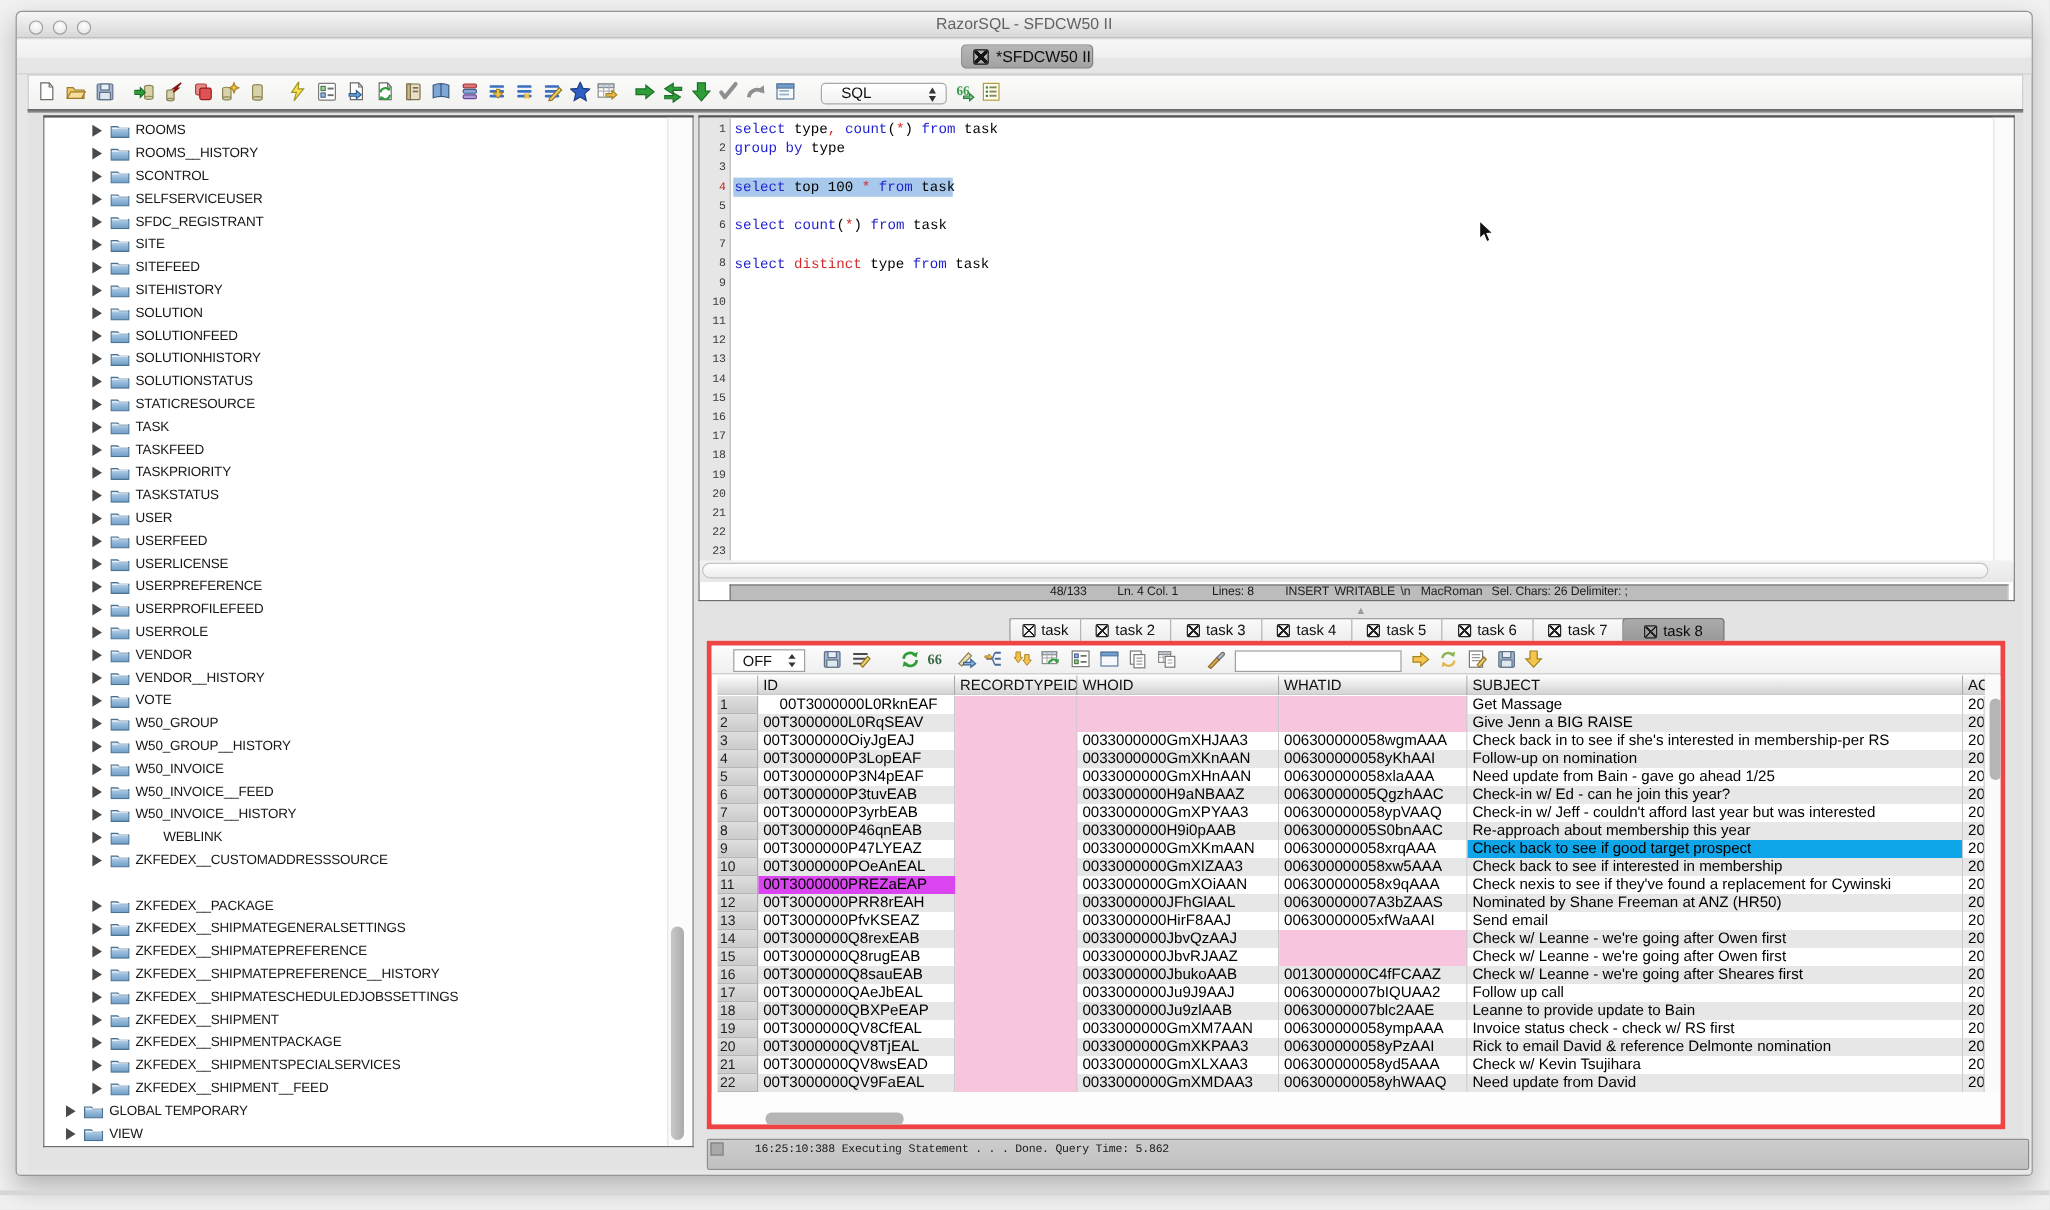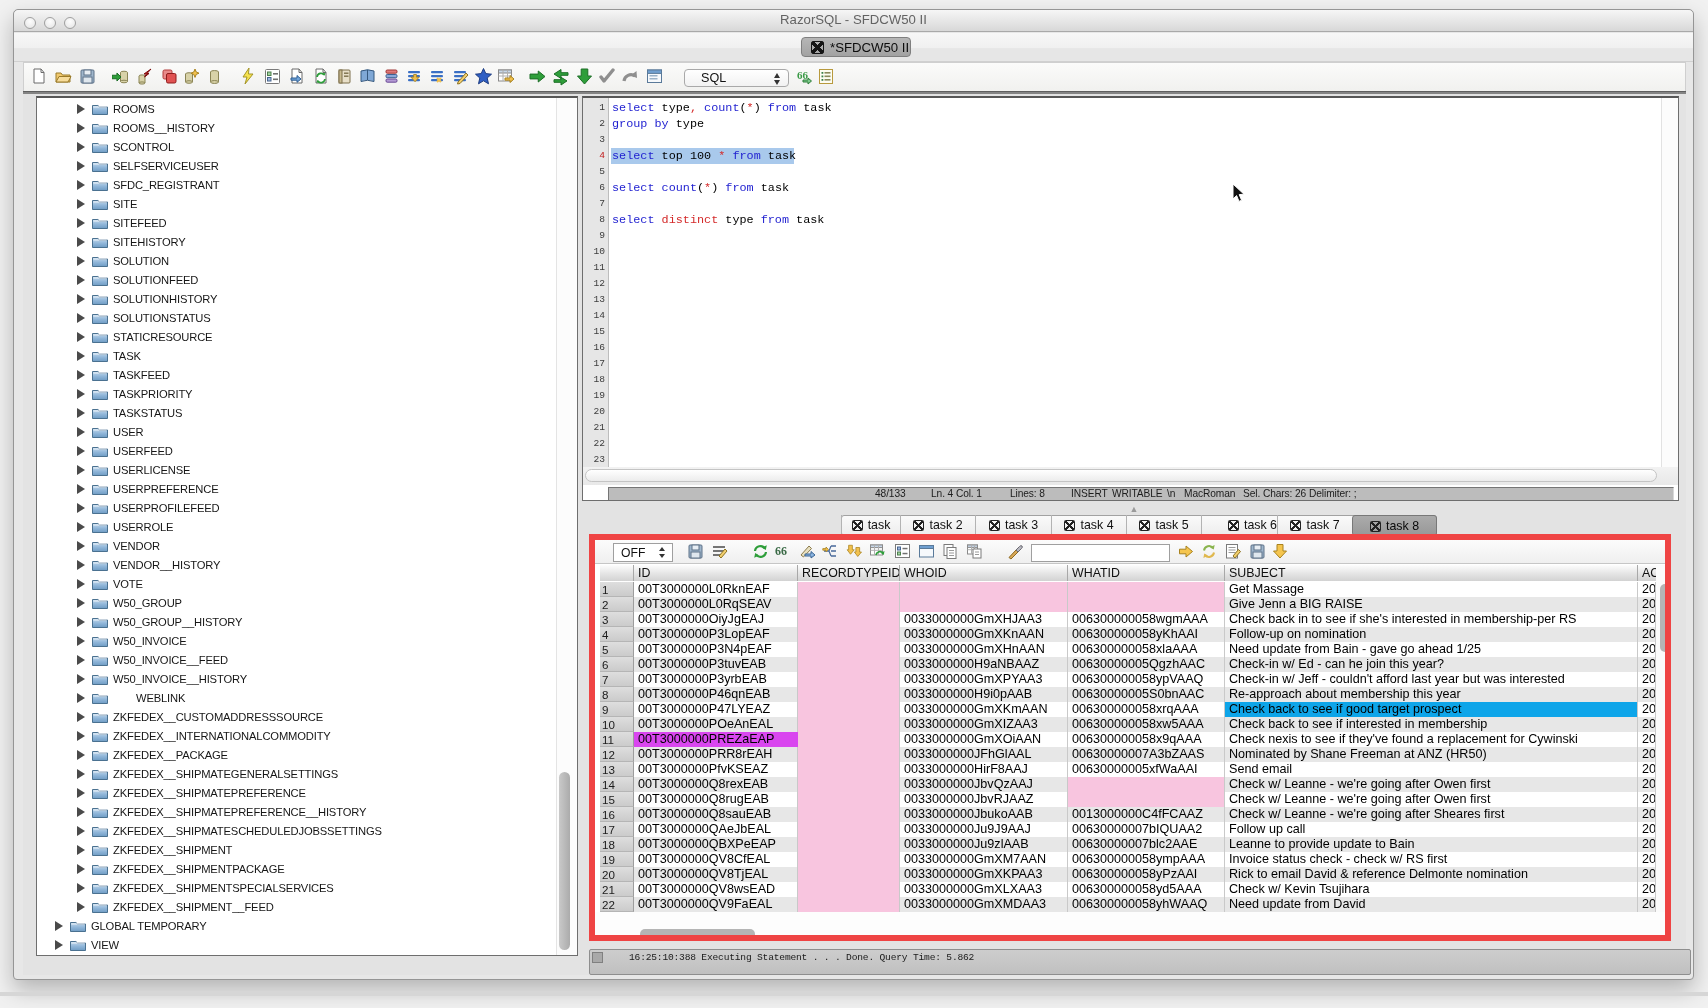--- a/index.html
+++ b/index.html
@@ -675,35 +675,20 @@
             <linearGradient id="fg" x1="0" y1="0" x2="0" y2="1">
               <stop offset="0" stop-color="#c4daed"></stop>
               <stop offset="0.55" stop-color="#8fb5d8"></stop>
               <stop offset="1" stop-color="#6f9cc4"></stop>
             </linearGradient>
           </defs>
           <path d="M0.5 2.5 l0 9 15 0 0 -7.5 -8 0 -1.6-1.5 -5.4 0 z" fill="url(#fg)" stroke="#4a7190" stroke-width="1"></path>
           <path d="M1.3 4 l13.4 0" stroke="#ffffff" stroke-width="1" opacity="0.75"></path>
         </svg>
         <span style="position:absolute;left:76px;">ZKFEDEX__CUSTOMADDRESSSOURCE</span>
-      </div>
-<div class="trirow" style="left:0;top:628.5px;width:100%;">
-        <span class="tri" style="left:40px;"></span>
-        <svg class="fold" style="left:55px;" viewBox="0 0 16 12">
-          <defs>
-            <linearGradient id="fg" x1="0" y1="0" x2="0" y2="1">
-              <stop offset="0" stop-color="#c4daed"></stop>
-              <stop offset="0.55" stop-color="#8fb5d8"></stop>
-              <stop offset="1" stop-color="#6f9cc4"></stop>
-            </linearGradient>
-          </defs>
-          <path d="M0.5 2.5 l0 9 15 0 0 -7.5 -8 0 -1.6-1.5 -5.4 0 z" fill="url(#fg)" stroke="#4a7190" stroke-width="1"></path>
-          <path d="M1.3 4 l13.4 0" stroke="#ffffff" stroke-width="1" opacity="0.75"></path>
-        </svg>
-        <span style="position:absolute;left:76px;">ZKFEDEX__INTERNATIONALCOMMODITY</span>
       </div>
 <div class="trirow" style="left:0;top:647.5px;width:100%;">
         <span class="tri" style="left:40px;"></span>
         <svg class="fold" style="left:55px;" viewBox="0 0 16 12">
           <defs>
             <linearGradient id="fg" x1="0" y1="0" x2="0" y2="1">
               <stop offset="0" stop-color="#c4daed"></stop>
               <stop offset="0.55" stop-color="#8fb5d8"></stop>
               <stop offset="1" stop-color="#6f9cc4"></stop>
             </linearGradient>
@@ -911,24 +896,24 @@
 <div class="st" style="left:660px;top:390px;font-size:10.2px;letter-spacing:-0.1px;color:#1c1c1c;">Sel. Chars: 26</div>
 <div class="st" style="left:726px;top:390px;font-size:10.2px;letter-spacing:-0.1px;color:#1c1c1c;">Delimiter: ;</div>
 </div>
 <div class="abs" style="left:1112px;top:495px;width:16px;height:9px;color:#9a9a9a;font-size:9px;line-height:9px;text-align:center;">▲</div>
 <div class="abs" style="left:827px;top:505px;width:596px;height:21px;background:linear-gradient(#fafafa,#ededed);border:1px solid #a2a2a2;border-radius:3px;"></div>
 <div class="rtab" style="left:827px;top:505px;width:59px;height:21px;"><span class="tabx"></span>task</div>
 <div class="rtab" style="left:886px;top:505px;width:75px;height:21px;"><span class="tabx"></span>task 2</div>
 <div class="rtab" style="left:961px;top:505px;width:76px;height:21px;"><span class="tabx"></span>task 3</div>
 <div class="rtab" style="left:1037px;top:505px;width:75px;height:21px;"><span class="tabx"></span>task 4</div>
 <div class="rtab" style="left:1112px;top:505px;width:75px;height:21px;"><span class="tabx"></span>task 5</div>
-<div class="rtab" style="left:1187px;top:505px;width:76px;height:21px;text-align:right;"><span class="tabx"></span>task 6</div>
+<div class="rtab" style="left:1187px;top:505px;width:76px;height:21px;"><span class="tabx"></span>task 6</div>
 <div class="rtab" style="left:1263px;top:505px;width:75px;height:21px;"><span class="tabx"></span>task 7</div>
 <div class="rtab" style="left:1338px;top:505px;width:85px;height:21px;background:linear-gradient(#ababab,#989898);border:1px solid #787878;border-radius:3px;color:#0a0a0a;"><span class="tabx"></span>task 8</div>
-<div class="abs" style="left:575px;top:524px;width:1082px;height:407px;background:#fff;border:6px solid #ef4444;overflow:hidden;">
+<div class="abs" style="left:575px;top:524px;width:1082px;height:407px;background:#fff;border:4px solid #ef4444;overflow:hidden;">
 <div class="abs" style="left:0;top:0;width:100%;height:24px;background:linear-gradient(#fcfcfc,#efefef);border-bottom:1px solid #c6c6c6;"></div>
 <div class="abs" style="left:18px;top:3px;width:60px;height:19px;background:#fff;border:1px solid #9f9f9f;"></div>
 <div class="abs" style="left:26px;top:6px;font-size:12.2px;color:#111;">OFF</div>
 <div class="abs" style="left:64px;top:7px;width:0;height:0;border-left:3px solid transparent;border-right:3px solid transparent;border-bottom:4.5px solid #333;"></div>
 <div class="abs" style="left:64px;top:14px;width:0;height:0;border-left:3px solid transparent;border-right:3px solid transparent;border-top:4.5px solid #333;"></div>
 <svg class="abs" style="left:92px;top:3px;" width="17" height="17" viewBox="0 0 17 17">
         <rect x="2" y="2" width="13" height="13" rx="1" fill="#9fb6cc" stroke="#5f7288"></rect>
         <rect x="5" y="2" width="7" height="5" fill="#e8eef4" stroke="#5f7288"></rect>
         <rect x="4" y="9" width="9" height="6" fill="#dfe7ee" stroke="#5f7288"></rect>
       </svg>
@@ -1018,21 +1003,21 @@
 <div class="abs" style="left:5px;top:25px;width:1057px;height:16px;background:linear-gradient(#fdfdfd,#d8d8d8);border-bottom:1px solid #8f8f8f;"></div>
 <div class="hcell" style="left:5px;top:25px;width:34px;"></div>
 <div class="hcell" style="left:39px;top:25px;width:164px;">ID</div>
 <div class="hcell" style="left:203px;top:25px;width:102px;">RECORDTYPEID</div>
 <div class="hcell" style="left:305px;top:25px;width:168px;">WHOID</div>
 <div class="hcell" style="left:473px;top:25px;width:157px;">WHATID</div>
 <div class="hcell" style="left:630px;top:25px;width:413px;">SUBJECT</div>
 <div class="hcell" style="left:1043px;top:25px;width:19px;">AC</div>
 <div class="abs" style="left:5px;top:41.5px;width:1057px;height:15px;">
 <div class="numc" style="left:0;width:34px;">1</div>
-<div class="cell" style="left:34px;width:164px;background:#ffffff;">00T3000000L0RknEAF</div>
+<div class="cell" style="left:34px;width:164px;background:#ffffff;text-align:center;">00T3000000L0RknEAF</div>
 <div class="cell" style="left:198px;width:102px;background:#f8c5df;"></div>
 <div class="cell" style="left:300px;width:168px;background:#f8c5df;"></div>
 <div class="cell" style="left:468px;width:157px;background:#f8c5df;"></div>
 <div class="cell" style="left:625px;width:413px;background:#ffffff;">Get Massage</div>
 <div class="cell" style="left:1038px;width:18px;background:#ffffff;">200</div>
 </div>
 <div class="abs" style="left:5px;top:56.5px;width:1057px;height:15px;">
 <div class="numc" style="left:0;width:34px;">2</div>
 <div class="cell" style="left:34px;width:164px;background:#e7e7e7;">00T3000000L0RqSEAV</div>
 <div class="cell" style="left:198px;width:102px;background:#f8c5df;"></div>

